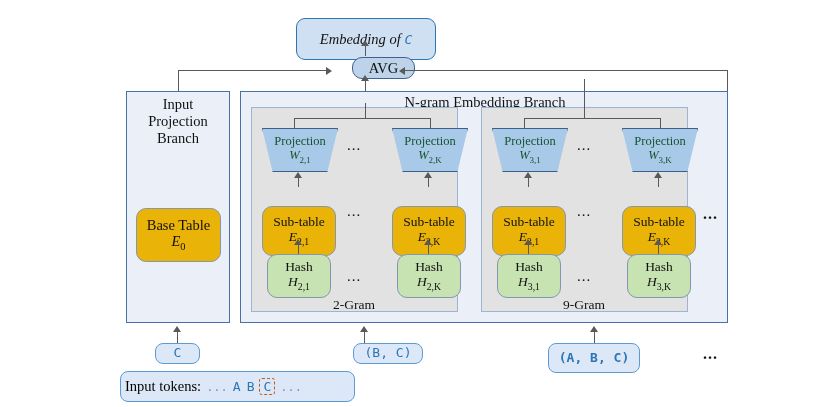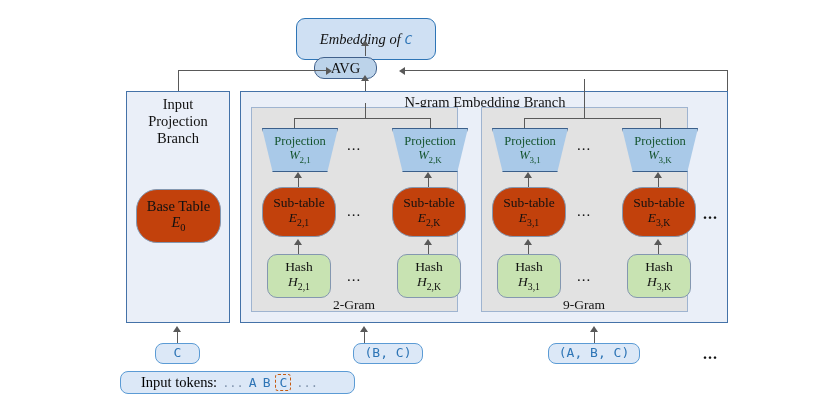--- a/index.html
+++ b/index.html
@@ -18,21 +18,21 @@
   }
   .rounded{border-radius:9px;}
 
   .panel{
     background:#eaeff8;border:1.3px solid #4472a8;
   }
   .graypanel{
     background:#e2e2e2;border:1.2px solid #9fb4d0;
   }
   .orange{
-    background:#c2410c;border:1.3px solid #8497b0;border-radius:21px;
+    background:#eab308;border:1.3px solid #8497b0;border-radius:10px;margin-top:19px;
   }
   .green{
     background:#c8e3b2;border:1.3px solid #8497b0;border-radius:10px;
   }
   .bluebox{
     background:#bcd3ea;border:1.3px solid #41618c;border-radius:7px;
   }
   .tokenbox{
     background:#dce8f7;border:1.4px solid #5b9bd5;border-radius:8px;
   }
@@ -101,21 +101,21 @@
   <div class="abs topbox node rounded" style="left:296px;top:18px;width:140px;height:42px;font-style:italic;">
     <div class="t14">
       <span>Embedding of</span>
       <span class="mono" style="font-size:13px;">C</span>
     </div>
   </div>
 
   <div class="ln lnv" style="left:365px;top:44px;height:12px;"></div>
   <div class="arrow-up" style="left:361px;top:40px;"></div>
 
-  <div class="abs bluebox node" style="left:314px;top:57px;width:63px;height:22px;border-radius:10px;">
+  <div class="abs bluebox node" style="left:352px;top:57px;width:63px;height:22px;border-radius:10px;">
     <div class="t14">AVG</div>
   </div>
 
   <div class="ln lnv" style="left:178px;top:71px;height:20px;"></div>
   <div class="ln lnh" style="left:178px;top:70px;width:148px;"></div>
   <div class="arrow-right" style="left:326px;top:66.5px;"></div>
 
   <div class="ln lnv" style="left:727px;top:71px;height:20px;"></div>
   <div class="ln lnh" style="left:405px;top:70px;width:323px;"></div>
   <div class="arrow-left" style="left:399px;top:66.5px;"></div>
@@ -275,27 +275,27 @@
   <div class="dots dotsbold" style="left:703px;top:205px;">...</div>
 
   <div class="ln lnv" style="left:364px;top:330px;height:13px;"></div>
   <div class="arrow-up" style="left:360px;top:326px;"></div>
   <div class="abs tokenbox node" style="left:330px;top:343px;width:70px;height:21px;margin-left:23px;">
     <div class="mono" style="font-size:13px;">(B, C)</div>
   </div>
 
   <div class="ln lnv" style="left:594px;top:330px;height:13px;"></div>
   <div class="arrow-up" style="left:590px;top:326px;"></div>
-  <div class="abs tokenbox node" style="left:548px;top:343px;width:92px;height:21px;">
+  <div class="abs tokenbox node" style="left:548px;top:343px;width:92px;height:30px;font-weight:bold;">
     <div class="mono" style="font-size:13px;">(A, B, C)</div>
   </div>
 
   <div class="dots dotsbold" style="left:703px;top:345px;">...</div>
 
-  <div class="abs tokenbox" style="left:120px;top:371px;width:235px;height:23px;display:flex;align-items:center;padding-left:20px;">
+  <div class="abs tokenbox" style="left:120px;top:371px;width:235px;height:31px;display:flex;align-items:center;padding-left:4px;">
     <span class="t14">Input tokens:</span>
     <span class="mono grey-dots" style="font-size:12px;margin-left:5px;">...</span>
     <span class="mono" style="font-size:13px;margin-left:5px;">A</span>
     <span class="mono" style="font-size:13px;margin-left:6px;">B</span>
     <span class="hl" style="font-size:13px;margin-left:5px;">C</span>
     <span class="mono grey-dots" style="font-size:12px;margin-left:5px;">...</span>
   </div>
 
 </div>
 

